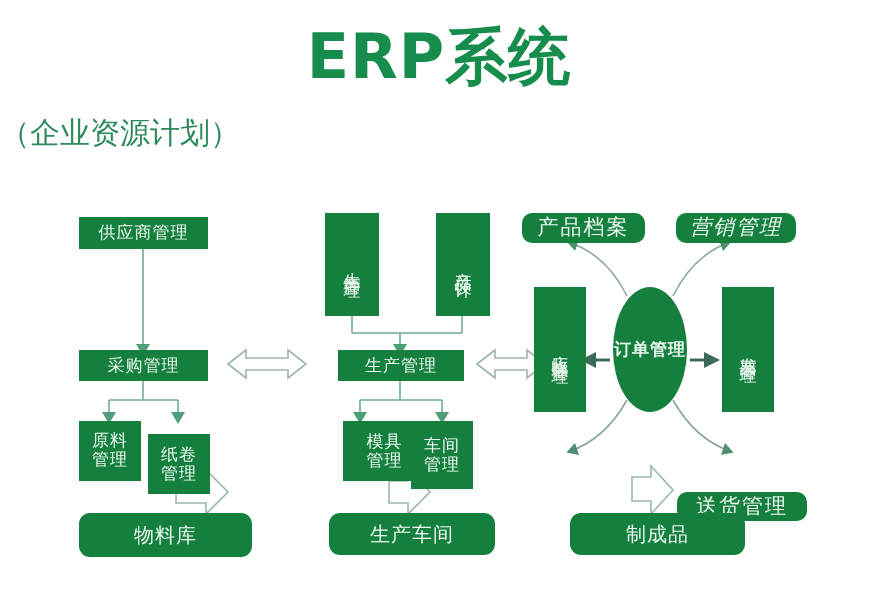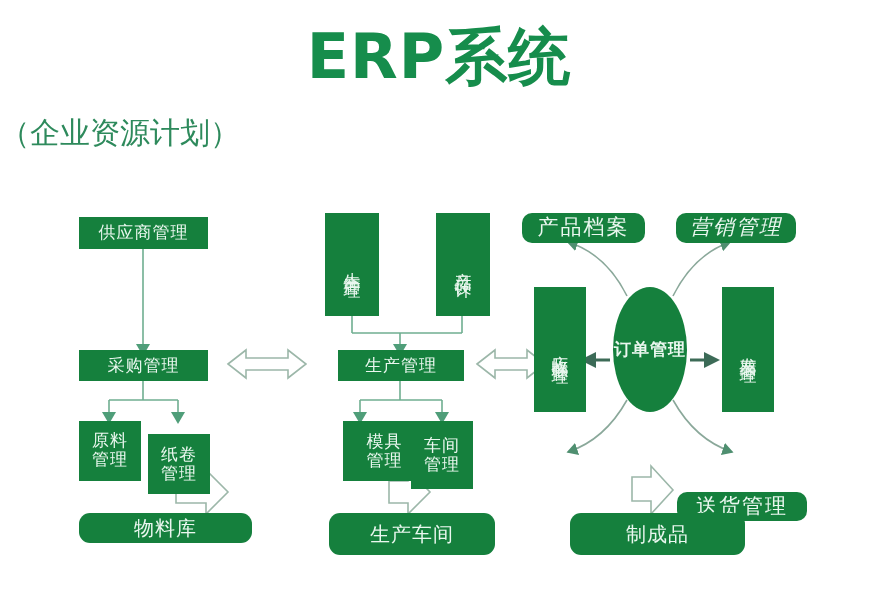--- a/index.html
+++ b/index.html
@@ -116,21 +116,21 @@
   <div class="node" style="left:79px;top:217px;width:129px;height:32px;">供应商管理</div>
 
   <div class="node" style="left:79px;top:350px;width:129px;height:31px;">采购管理</div>
 
   <div class="node" style="left:79px;top:421px;width:62px;height:60px;font-family:Liberation Mono, monospace;">原料
 管理</div>
 
   <div class="node" style="left:148px;top:421px;width:62px;height:60px;margin-top:13px;">纸卷
 管理</div>
 
-  <div class="node rounded" style="left:79px;top:513px;width:173px;height:30px;">物料库</div>
+  <div class="node rounded" style="left:79px;top:513px;width:173px;height:44px;">物料库</div>
 
   <div class="node vert" style="left:325px;top:213px;width:54px;height:103px;">生产管理</div>
 
   <div class="node vert" style="left:436px;top:213px;width:54px;height:103px;">产品设计</div>
 
   <div class="node" style="left:338px;top:350px;width:126px;height:31px;">生产管理</div>
 
   <div class="node" style="left:343px;top:421px;width:83px;height:60px;text-align:center;">模具
 管理</div>
 

